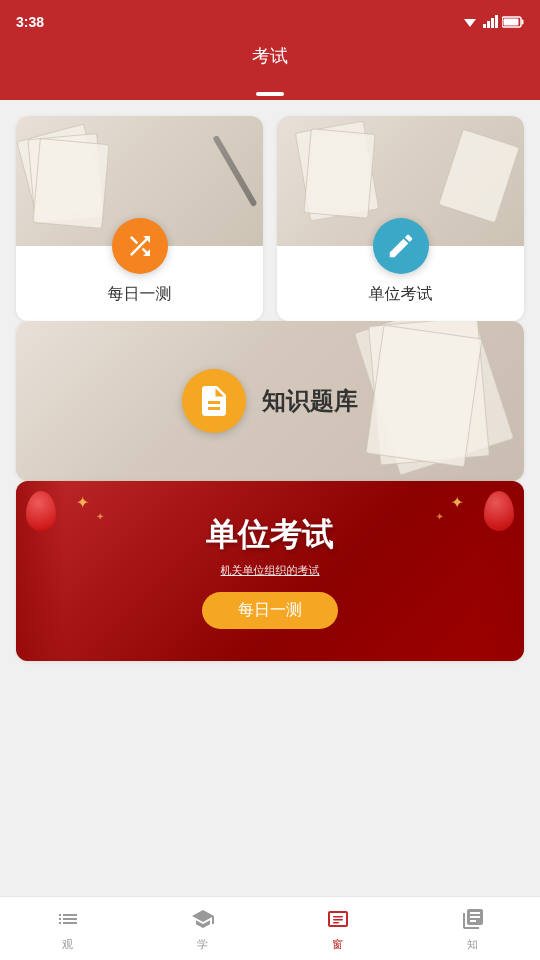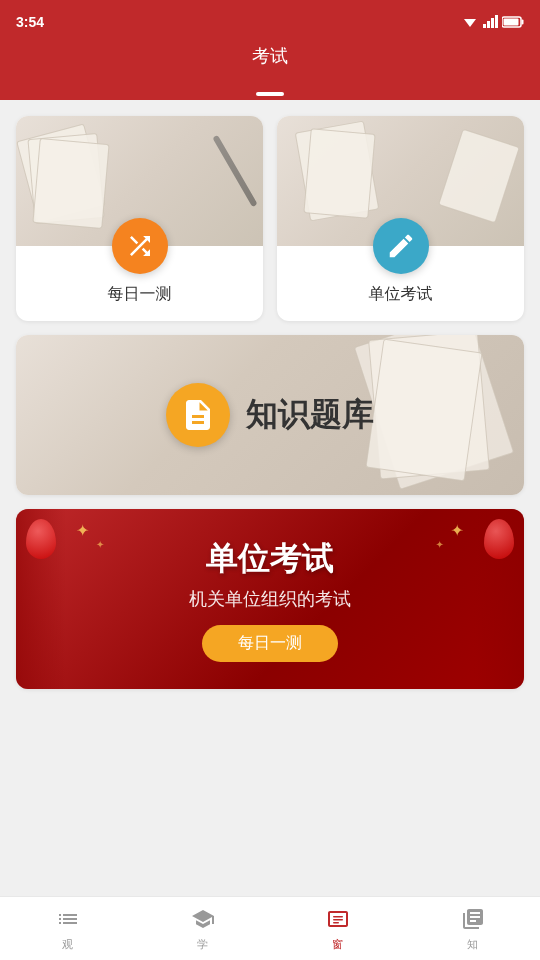--- a/index.html
+++ b/index.html
@@ -61,21 +61,20 @@
     }
 
     
     .main-content {
       background: #f0f0f0;
       height: calc(960px - 44px - 56px - 64px);
       overflow-y: auto;
       padding: 16px;
       display: flex;
       flex-direction: column;
-      gap: 14px;
     }
 
     
     .cards-row {
       display: flex;
       gap: 14px;
     }
     .card-small {
       flex: 1;
       background: white;
@@ -163,21 +162,21 @@
       align-items: center;
       justify-content: center;
       box-shadow: 0 2px 8px rgba(0,0,0,0.2);
     }
     .card-big-icon svg {
       width: 36px;
       height: 36px;
       fill: white;
     }
     .card-big-title {
-      font-size: 32px;
+      font-size: 24px;
       color: #333;
       font-weight: 600;
     }
 
     
     .card-banner {
       border-radius: 12px;
       overflow: hidden;
       box-shadow: 0 1px 4px rgba(0,0,0,0.08);
       cursor: pointer;
@@ -191,23 +190,24 @@
       gap: 6px;
     }
     .banner-title {
       font-size: 32px;
       color: white;
       font-weight: 700;
       text-shadow: 1px 2px 4px rgba(0,0,0,0.3);
       z-index: 2;
     }
     .banner-subtitle {
-      font-size: 18px;
+      font-size: 11px;
       color: rgba(255,255,255,0.9);
       z-index: 2;
+      text-decoration: underline;
     }
     .banner-btn {
       margin-top: 8px;
       background: #f5a623;
       color: white;
       border-radius: 24px;
       padding: 8px 36px;
       font-size: 16px;
       font-weight: 500;
       z-index: 2;
@@ -289,21 +289,21 @@
       background: rgba(245,240,232,0.85);
       border: 1px solid rgba(200,190,175,0.7);
       border-radius: 3px;
     }
   </style>
 </head>
 <body>
 
 <div class="status-bar">
   <div class="status-left">
-    <span>3:54</span>
+    <span>3:38</span>
   </div>
   <div class="status-right">
 
     <svg width="16" height="14" viewBox="0 0 16 14">
       <polygon points="8,12 2,4 14,4" fill="white"></polygon>
     </svg>
 
     <svg width="16" height="14" viewBox="0 0 16 14">
       <rect x="1" y="9" width="3" height="4" fill="white"></rect>
       <rect x="5" y="6" width="3" height="7" fill="white"></rect>

